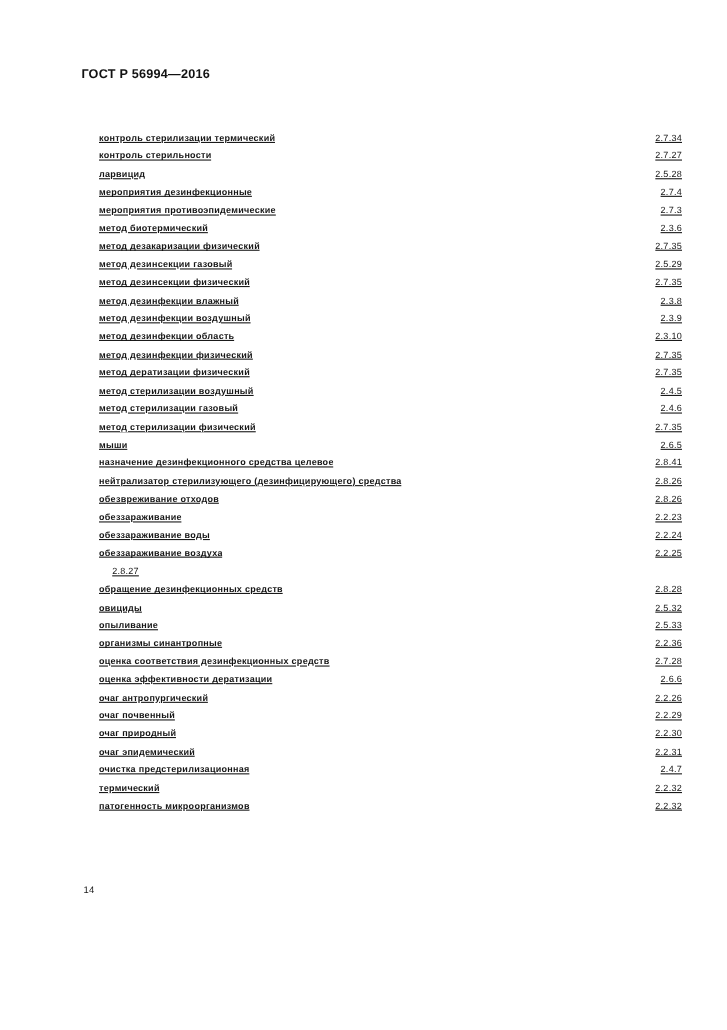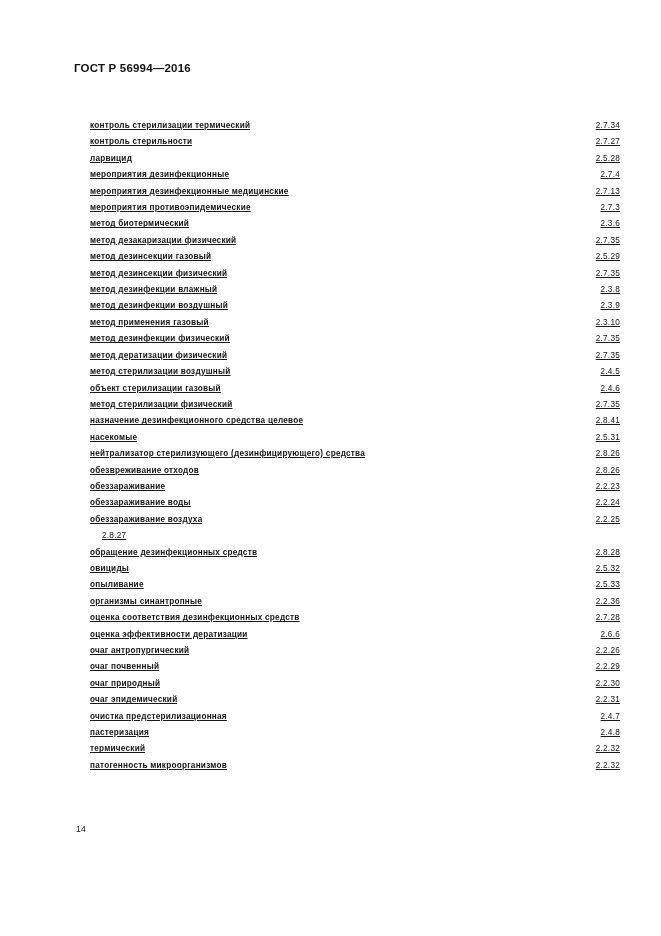--- a/index.html
+++ b/index.html
@@ -66,21 +66,21 @@
     font-weight: normal;
     letter-spacing: 0.25px;
     color: #141414;
     text-align: right;
     flex: 0 0 auto;
     padding-left: 12px;
   }
   .page-number {
     position: absolute;
     left: 76px;
-    top: 824px;
+    top: 804px;
     font-size: 8.6px;
     font-weight: normal;
     color: #141414;
     letter-spacing: 0.2px;
   }
 </style>
 </head>
 <body>
 
 <div class="page">
@@ -98,24 +98,20 @@
       </li>
       <li class="index-row">
         <span class="term">ларвицид</span>
         <span class="clause">2.5.28</span>
       </li>
       <li class="index-row">
         <span class="term">мероприятия дезинфекционные</span>
         <span class="clause">2.7.4</span>
       </li>
       <li class="index-row">
-        <span class="term">мероприятия дезинфекционные медицинские</span>
-        <span class="clause">2.7.13</span>
-      </li>
-      <li class="index-row">
         <span class="term">мероприятия противоэпидемические</span>
         <span class="clause">2.7.3</span>
       </li>
       <li class="index-row">
         <span class="term">метод биотермический</span>
         <span class="clause">2.3.6</span>
       </li>
       <li class="index-row">
         <span class="term">метод дезакаризации физический</span>
         <span class="clause">2.7.35</span>
@@ -130,52 +126,52 @@
       </li>
       <li class="index-row">
         <span class="term">метод дезинфекции влажный</span>
         <span class="clause">2.3.8</span>
       </li>
       <li class="index-row">
         <span class="term">метод дезинфекции воздушный</span>
         <span class="clause">2.3.9</span>
       </li>
       <li class="index-row">
-        <span class="term">метод применения газовый</span>
+        <span class="term">метод дезинфекции область</span>
         <span class="clause">2.3.10</span>
       </li>
       <li class="index-row">
         <span class="term">метод дезинфекции физический</span>
         <span class="clause">2.7.35</span>
       </li>
       <li class="index-row">
         <span class="term">метод дератизации физический</span>
         <span class="clause">2.7.35</span>
       </li>
       <li class="index-row">
         <span class="term">метод стерилизации воздушный</span>
         <span class="clause">2.4.5</span>
       </li>
       <li class="index-row">
-        <span class="term">объект стерилизации газовый</span>
+        <span class="term">метод стерилизации газовый</span>
         <span class="clause">2.4.6</span>
       </li>
       <li class="index-row">
         <span class="term">метод стерилизации физический</span>
         <span class="clause">2.7.35</span>
+      </li>
+      <li class="index-row">
+        <span class="term">мыши</span>
+        <span class="clause">2.6.5</span>
       </li>
       <li class="index-row">
         <span class="term">назначение дезинфекционного средства целевое</span>
         <span class="clause">2.8.41</span>
       </li>
       <li class="index-row">
-        <span class="term">насекомые</span>
-        <span class="clause">2.5.31</span>
-      </li>
-      <li class="index-row">
         <span class="term">нейтрализатор стерилизующего (дезинфицирующего) средства</span>
         <span class="clause">2.8.26</span>
       </li>
       <li class="index-row">
         <span class="term">обезвреживание отходов</span>
         <span class="clause">2.8.26</span>
       </li>
       <li class="index-row">
         <span class="term">обеззараживание</span>
         <span class="clause">2.2.23</span>
@@ -229,24 +225,20 @@
       </li>
       <li class="index-row">
         <span class="term">очаг эпидемический</span>
         <span class="clause">2.2.31</span>
       </li>
       <li class="index-row">
         <span class="term">очистка предстерилизационная</span>
         <span class="clause">2.4.7</span>
       </li>
       <li class="index-row">
-        <span class="term">пастеризация</span>
-        <span class="clause">2.4.8</span>
-      </li>
-      <li class="index-row">
         <span class="term">термический</span>
         <span class="clause">2.2.32</span>
       </li>
       <li class="index-row">
         <span class="term">патогенность микроорганизмов</span>
         <span class="clause">2.2.32</span>
       </li>
     </ul>
 
   <div class="page-number">14</div>

